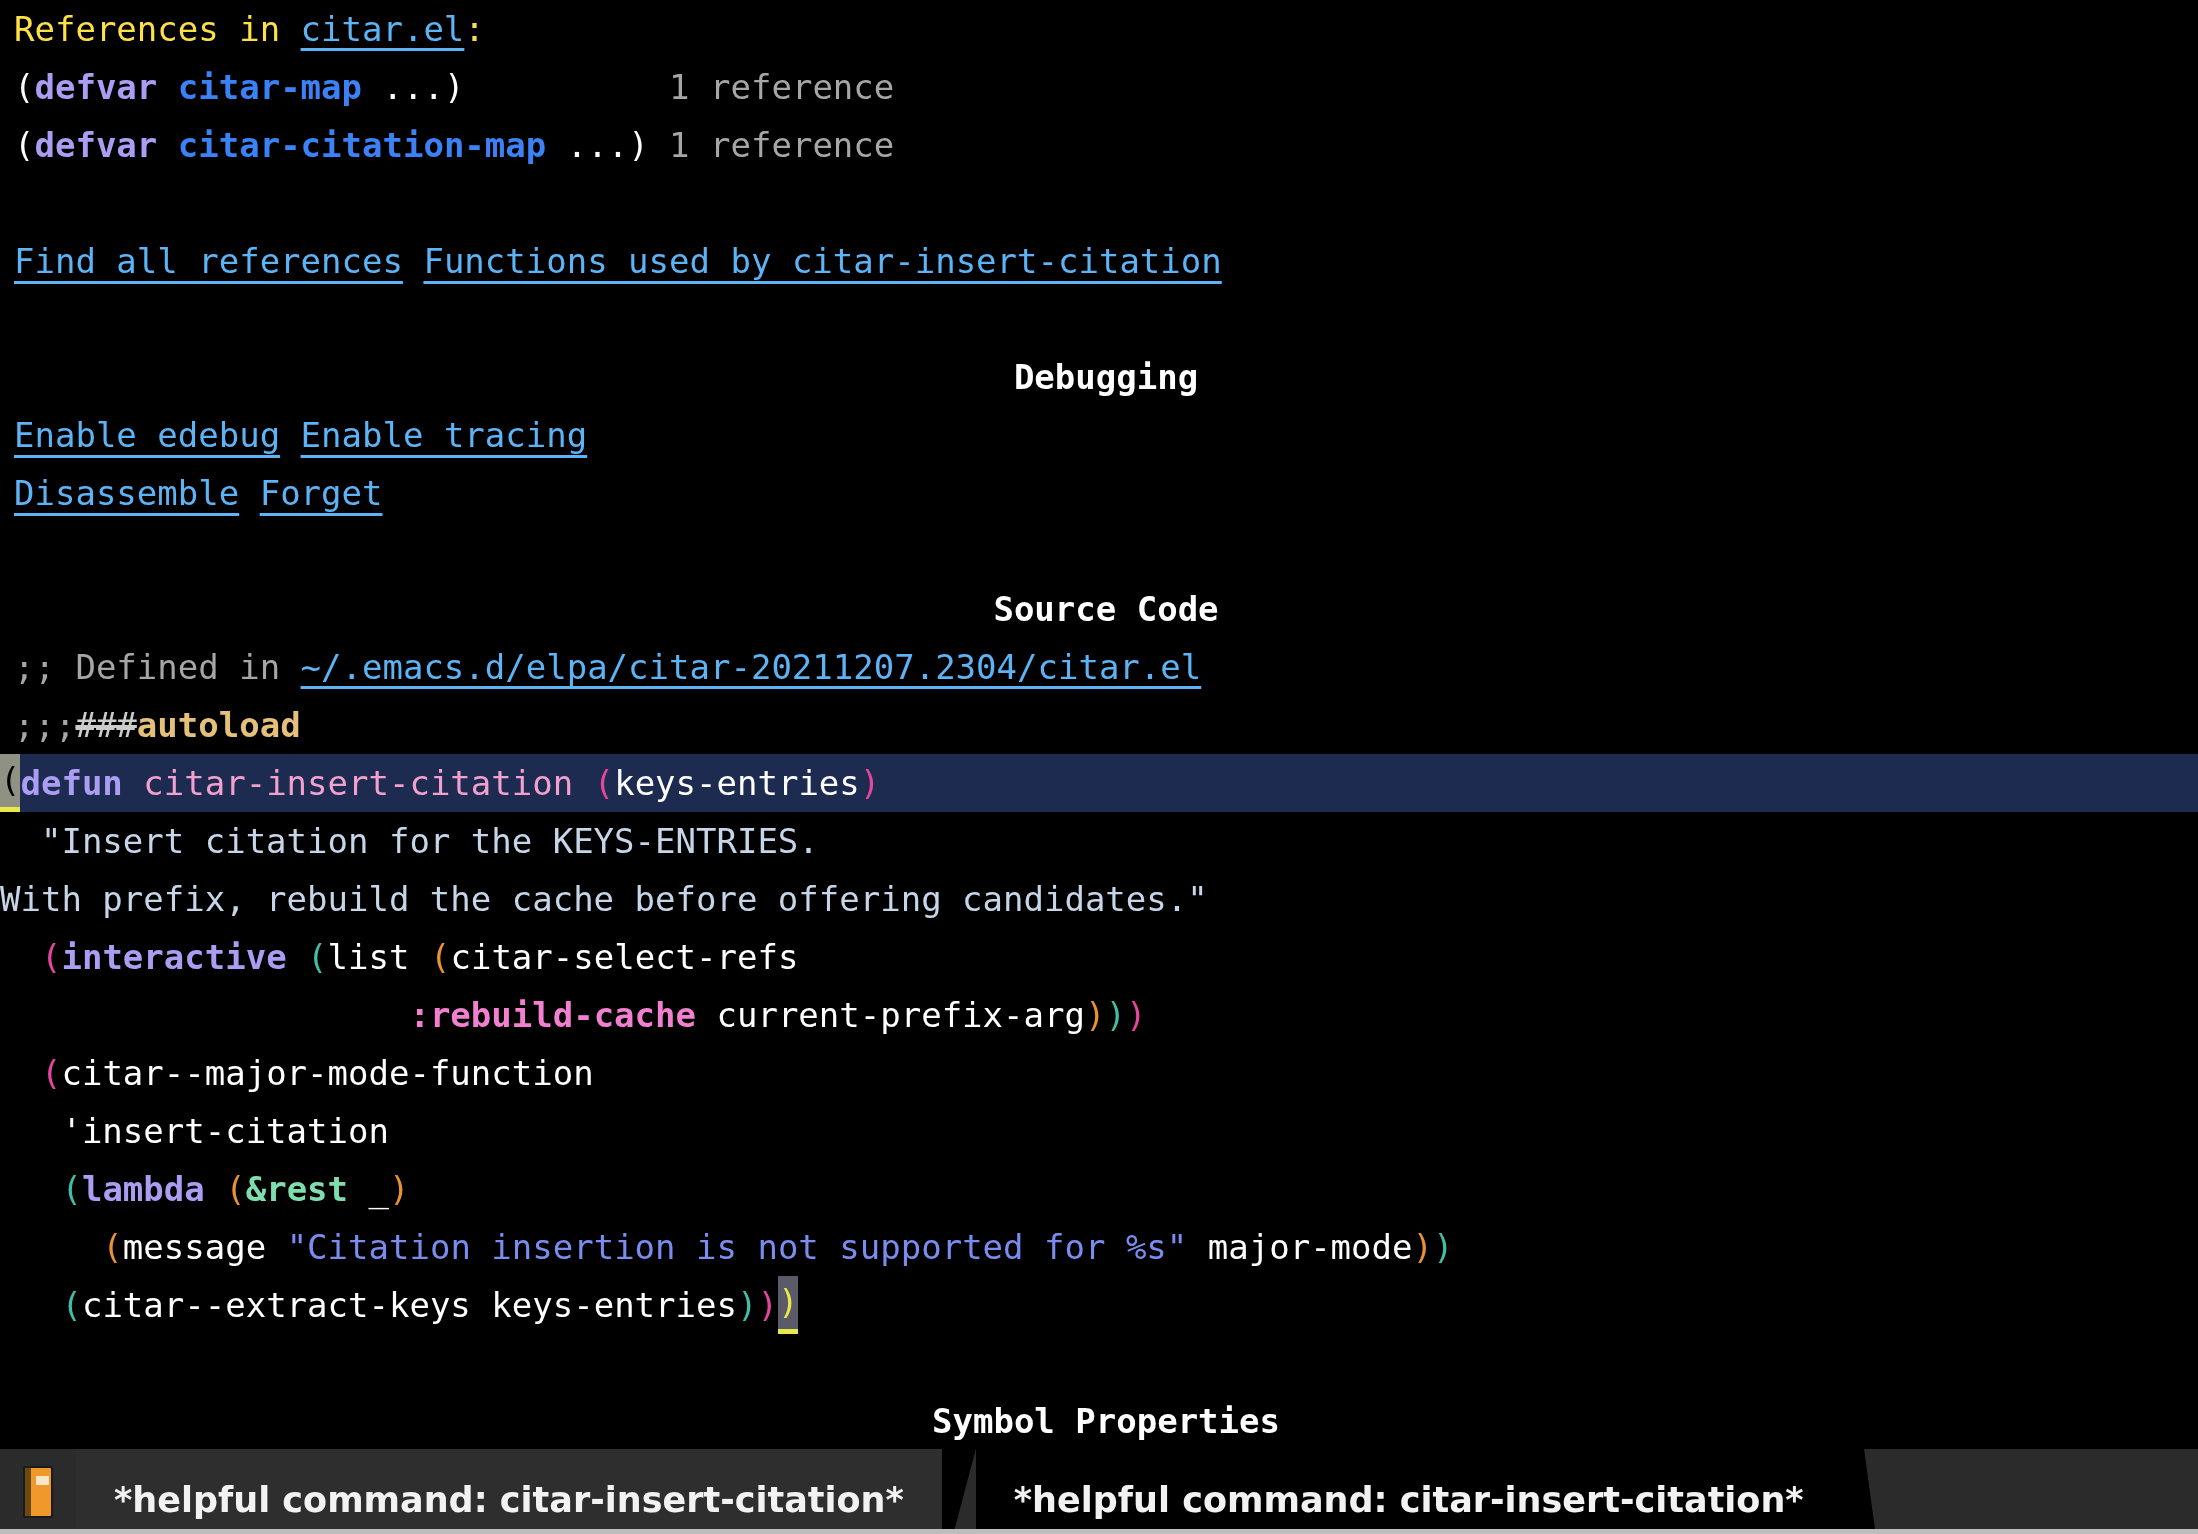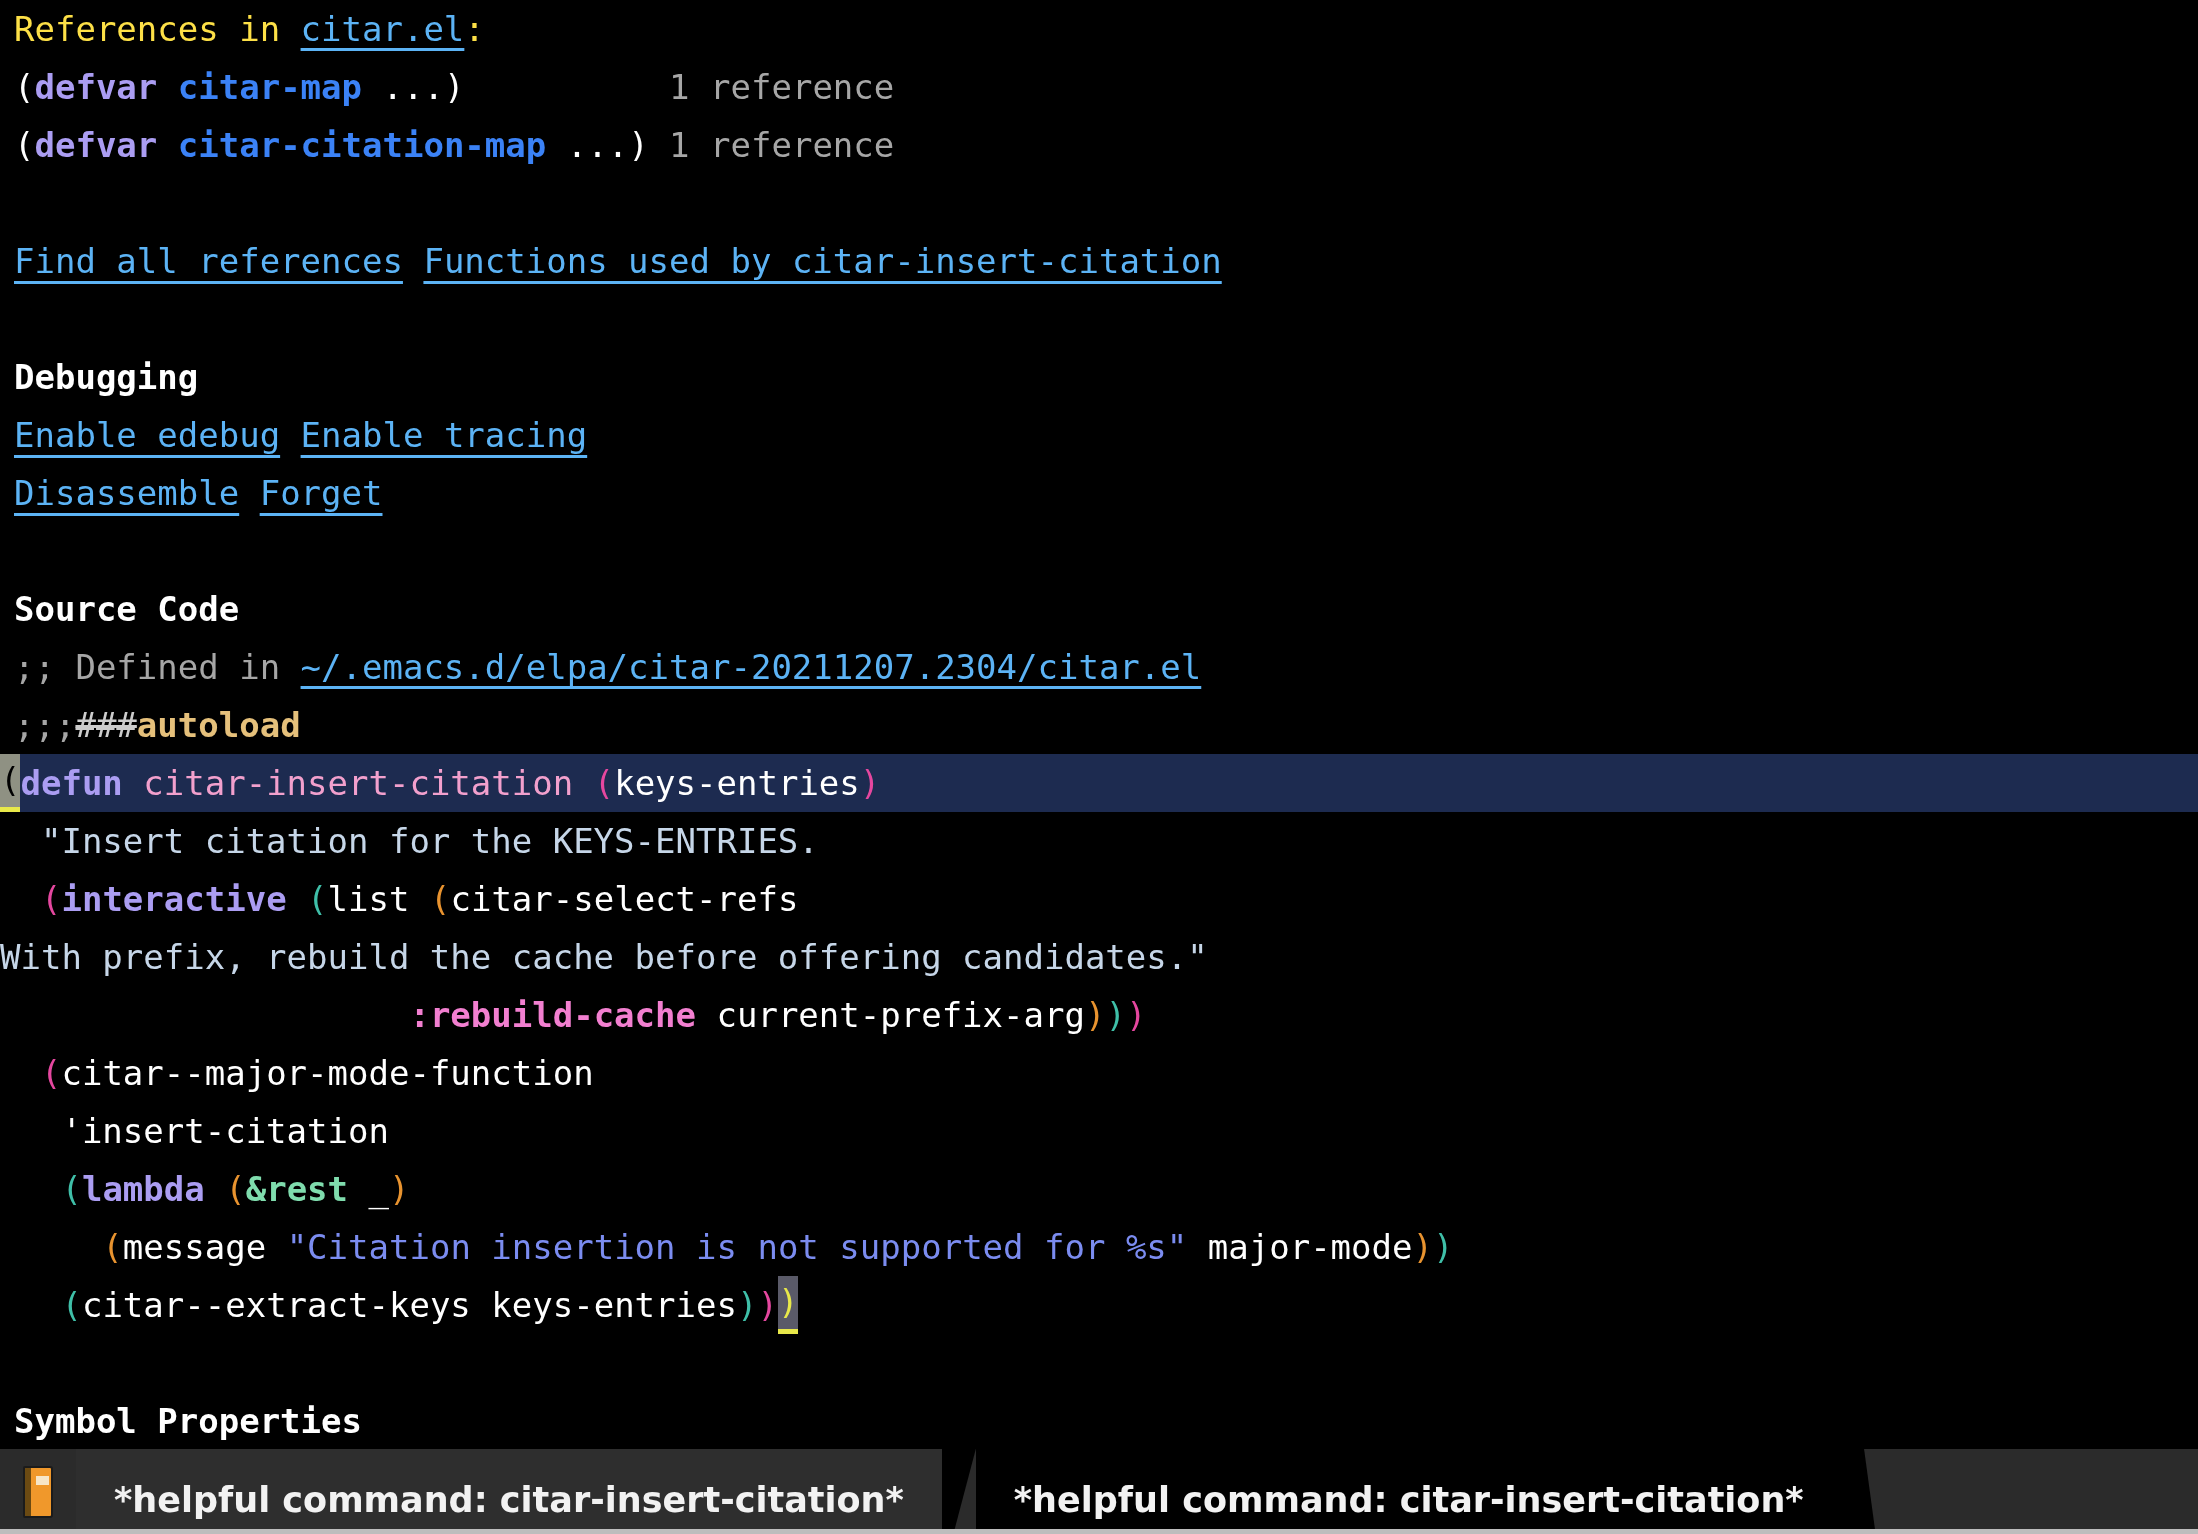--- a/index.html
+++ b/index.html
@@ -59,20 +59,21 @@
   h3.section {
     margin: 0;
     padding: 0 0 0 14px;
     height: 58px;
     line-height: 58px;
     font-family: "DejaVu Sans Mono", "Liberation Mono", monospace;
     font-size: 34px;
     font-weight: bold;
     color: #ffffff;
     white-space: pre;
+    text-align: center;
   }
 
   .btnlink {
     color: #5cb3f5;
     text-decoration: underline;
     text-underline-offset: 8px;
     text-decoration-thickness: 3px;
     cursor: pointer;
   }
   .linkrow { height: 58px; line-height: 58px; white-space: pre; padding-left: 14px; }
@@ -200,23 +201,23 @@
 
   <div class="blank"></div>
 
   <h3 class="section">Source Code</h3>
   <div class="line"><span class="comment">;; Defined in </span><span class="fn-link">~/.emacs.d/elpa/citar-20211207.2304/citar.el</span></div>
   <div class="line"><span class="comment">;;;</span><span class="strike">###</span><span class="autoload">autoload</span></div>
 
   <div class="line hl nopad"><span class="cursor">(</span><span class="kw">defun</span><span> </span><span class="fname">citar-insert-citation</span><span> </span><span class="p1">(</span><span class="wht">keys-entries</span><span class="p1">)</span></div>
 
   <div class="line nopad"><span class="doc">  "Insert citation for the KEYS-ENTRIES.</span></div>
+  <div class="line nopad"><span class="doc">With prefix, rebuild the cache before offering candidates."</span></div>
+
   <div class="line nopad"><span>  </span><span class="p1">(</span><span class="kw">interactive</span><span> </span><span class="p2">(</span><span class="wht">list</span><span> </span><span class="p3">(</span><span class="wht">citar-select-refs</span></div>
-
-  <div class="line nopad"><span class="doc">With prefix, rebuild the cache before offering candidates."</span></div>
 
   <div class="line nopad"><span>                    </span><span class="keywordarg">:rebuild-cache</span><span> </span><span class="wht">current-prefix-arg</span><span class="p3">)</span><span class="p2">)</span><span class="p1">)</span></div>
 
   <div class="line nopad"><span>  </span><span class="p1">(</span><span class="wht">citar--major-mode-function</span></div>
 
   <div class="line nopad"><span class="wht">   'insert-citation</span></div>
 
   <div class="line nopad"><span>   </span><span class="p2">(</span><span class="kw">lambda</span><span> </span><span class="p3">(</span><span class="amprest">&amp;rest</span><span> </span><span class="wht">_</span><span class="p3">)</span></div>
 
   <div class="line nopad"><span>     </span><span class="p3">(</span><span class="wht">message</span><span> </span><span class="string">"Citation insertion is not supported for %s"</span><span> </span><span class="wht">major-mode</span><span class="p3">)</span><span class="p2">)</span></div>

